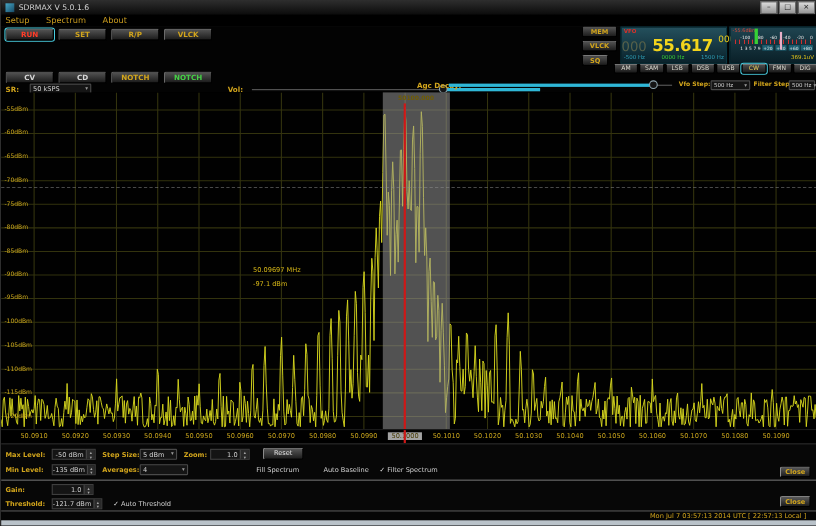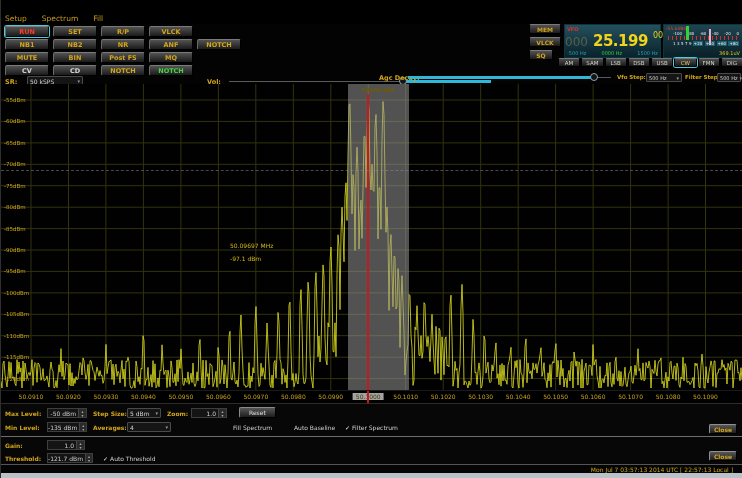--- a/index.html
+++ b/index.html
@@ -116,44 +116,51 @@
   
   .statusbar{position:absolute;top:464px;left:0;right:0;height:9px;background:#050505;border-top:1px solid #555;}
   .clock{position:absolute;right:10px;top:1px;color:#d2a51c;font-size:6px;white-space:nowrap;}
   .bottomstrip{position:absolute;top:473px;left:0;right:0;height:5px;background:#b9c2c9;}
 </style>
 </head>
 <body>
 
 <div class="win">
 
+  <div class="titlebar">
+    <span class="appicon"></span>
+    <span class="title">SDRMAX V 5.0.1.6</span>
+    <span class="wbtn">–</span>
+    <span class="wbtn">□</span>
+    <span class="wbtn">×</span>
+  </div>
 
   <div class="menubar" id="menubar">
       <span class="menuitem">Setup</span>
       <span class="menuitem">Spectrum</span>
-      <span class="menuitem">Fill</span>
+      <span class="menuitem">About</span>
     </div>
 
   <div class="controls" id="controls">
     <span class="lbl" style="left:4px;top:54px;">SR:</span>
     <div class="combo srcombo">
       <span class="cval">50 kSPS</span>
     </div>
     <span class="lbl" style="left:206px;top:54px;">Vol:</span>
     <div class="slider volslider">
       <div class="track"></div>
       <div class="fill"></div>
       <div class="knob"></div>
     </div>
 
     <div class="vfo">
       <span class="vfotag">VFO</span>
       <div class="digits">
         <span class="dim">000</span>
-        <span class="main">25.199</span>
+        <span class="main">55.617</span>
         <span class="small">000.0</span>
       </div>
       <div class="vfobottom">
         <span class="flo">-500 Hz</span>
         <span class="foff">0000 Hz</span>
         <span class="fhi">1500 Hz</span>
       </div>
     </div>
 
     <div class="meter">
@@ -207,33 +214,20 @@
     <span class="lbl steplbl2">Filter Step:</span>
     <div class="combo stepcombo2">
       <span class="cval">500 Hz</span>
     </div>
   <div class="btnrow" style="top: 2px;">
         <span class="cbtn red on">RUN</span>
         <span class="cbtn">SET</span>
         <span class="cbtn">R/P</span>
         <span class="cbtn">VLCK</span>
       </div>
-      <div class="btnrow" style="top: 15px;">
-        <span class="cbtn">NB1</span>
-        <span class="cbtn">NB2</span>
-        <span class="cbtn">NR</span>
-        <span class="cbtn">ANF</span>
-        <span class="cbtn">NOTCH</span>
-      </div>
-      <div class="btnrow" style="top: 28px;">
-        <span class="cbtn">MUTE</span>
-        <span class="cbtn">BIN</span>
-        <span class="cbtn">Post FS</span>
-        <span class="cbtn">MQ</span>
-      </div>
       <div class="btnrow" style="top: 41px;">
         <span class="cbtn white">CV</span>
         <span class="cbtn white">CD</span>
         <span class="cbtn">NOTCH</span>
         <span class="cbtn green">NOTCH</span>
       </div>
       <span class="rbtn" style="top: 0px; width: 32px;">MEM</span>
       <span class="rbtn" style="top: 13px; width: 32px;">VLCK</span>
       <span class="rbtn" style="top: 26px; width: 24px;">SQ</span>
     </div>

